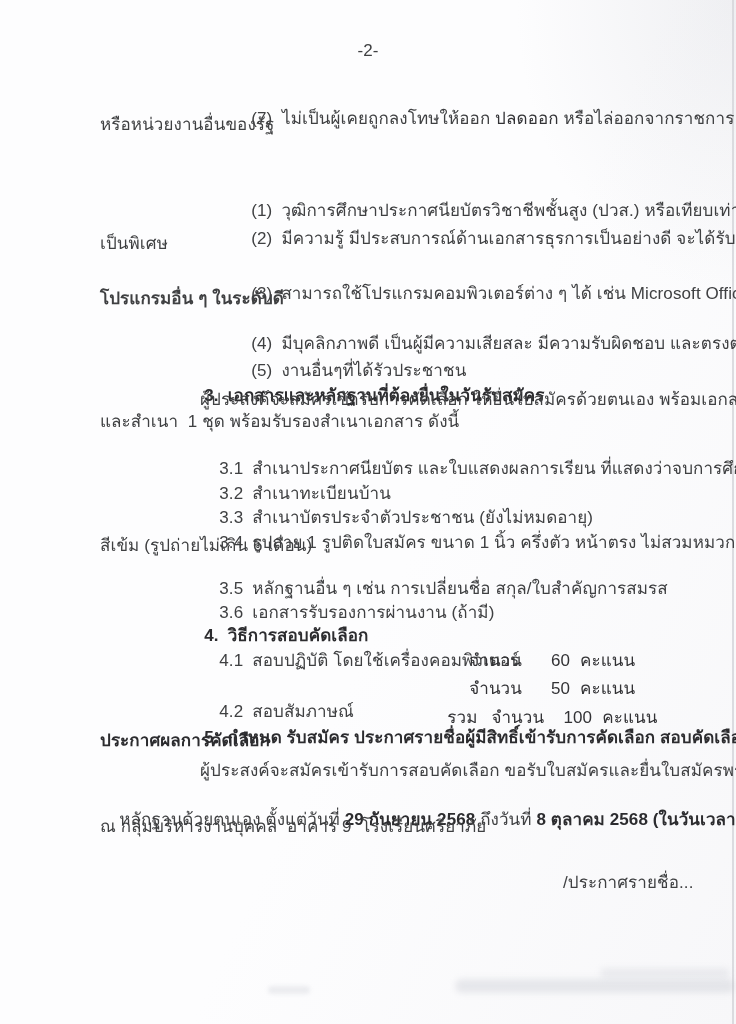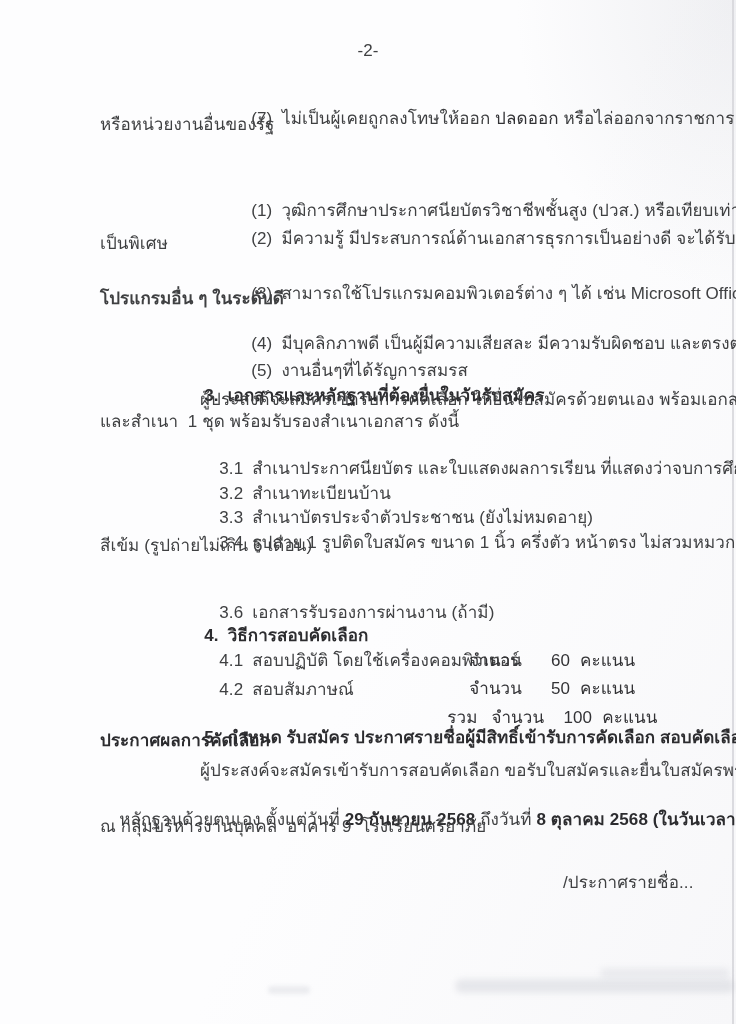--- a/index.html
+++ b/index.html
@@ -58,21 +58,21 @@
   </div>
   <div class="ln" style="left:100px;top:233px;">เป็นพิเศษ</div>
   <div class="ln" style="left:232px;top:261px;">
     <span class="num">(3)</span><span>สามารถใช้โปรแกรมคอมพิวเตอร์ต่าง ๆ ได้ เช่น Microsoft Office และ</span>
   </div>
   <div class="ln" style="left:100px;top:288px;font-weight:bold;">โปรแกรมอื่น ๆ ในระดับดี</div>
   <div class="ln" style="left:232px;top:311px;">
     <span class="num">(4)</span><span>มีบุคลิกภาพดี เป็นผู้มีความเสียสละ มีความรับผิดชอบ และตรงต่อเวลา</span>
   </div>
   <div class="ln" style="left:232px;top:338px;">
-    <span class="num">(5)</span><span>งานอื่นๆที่ได้รัญการสมรส</span>
+    <span class="num">(5)</span><span>งานอื่นๆที่ได้รัวประชาชน</span>
   </div>
 
   <div class="ln heading" style="left:185px;top:363px;">
     <span class="num">3.</span><span>เอกสารและหลักฐานที่ต้องยื่นในวันรับสมัคร</span>
   </div>
   <div class="ln" style="left:200px;top:389px;">ผู้ประสงค์จะสมัครเข้ารับการคัดเลือก ให้ยื่นใบสมัครด้วยตนเอง พร้อมเอกสารฉบับจริง</div>
   <div class="ln" style="left:100px;top:411px;">และสำเนา  1 ชุด พร้อมรับรองสำเนาเอกสาร ดังนี้</div>
 
   <div class="ln" style="left:200px;top:436px;">
     <span class="num">3.1</span><span>สำเนาประกาศนียบัตร และใบแสดงผลการเรียน ที่แสดงว่าจบการศึกษา</span>
@@ -80,34 +80,37 @@
   <div class="ln" style="left:200px;top:461px;">
     <span class="num">3.2</span><span>สำเนาทะเบียนบ้าน</span>
   </div>
   <div class="ln" style="left:200px;top:485px;">
     <span class="num">3.3</span><span>สำเนาบัตรประจำตัวประชาชน (ยังไม่หมดอายุ)</span>
   </div>
   <div class="ln" style="left:200px;top:510px;">
     <span class="num">3.4</span><span>รูปถ่าย 1 รูปติดใบสมัคร ขนาด 1 นิ้ว ครึ่งตัว หน้าตรง ไม่สวมหมวก ไม่สวมแว่นตา</span>
   </div>
   <div class="ln" style="left:100px;top:535px;">สีเข้ม (รูปถ่ายไม่เกิน 6 เดือน)</div>
+  <div class="ln" style="left:200px;top:556px;">
+    <span class="num">3.5</span><span>หลักฐานอื่น ๆ เช่น การเปลี่ยนชื่อ สกุล/ใบสำคัญการสมรส</span>
+  </div>
   <div class="ln" style="left:200px;top:580px;">
     <span class="num">3.6</span><span>เอกสารรับรองการผ่านงาน (ถ้ามี)</span>
   </div>
 
   <div class="ln heading" style="left:185px;top:603px;">
     <span class="num">4.</span><span>วิธีการสอบคัดเลือก</span>
   </div>
   <div class="ln" style="left:200px;top:628px;">
     <span class="num">4.1</span><span>สอบปฏิบัติ โดยใช้เครื่องคอมพิวเตอร์</span>
   </div>
   <div class="ln sb" style="left:450px;top:628px;">
     <span class="score-count">จำนวน</span><span class="score-val">60</span><span>คะแนน</span>
   </div>
-  <div class="ln" style="left:200px;top:657px;">
+  <div class="ln" style="left:200px;top:679px;">
     <span class="num">4.2</span><span>สอบสัมภาษณ์</span>
   </div>
   <div class="ln sb" style="left:450px;top:656px;">
     <span class="score-count">จำนวน</span><span class="score-val">50</span><span>คะแนน</span>
   </div>
   <div class="ln sb" style="left:428px;top:685px;">
     <span class="score-count">รวม</span><span class="score-count">จำนวน</span><span class="score-val">100</span><span>คะแนน</span>
   </div>
 
   <div class="ln heading" style="left:185px;top:705px;">

